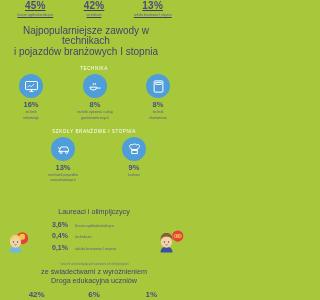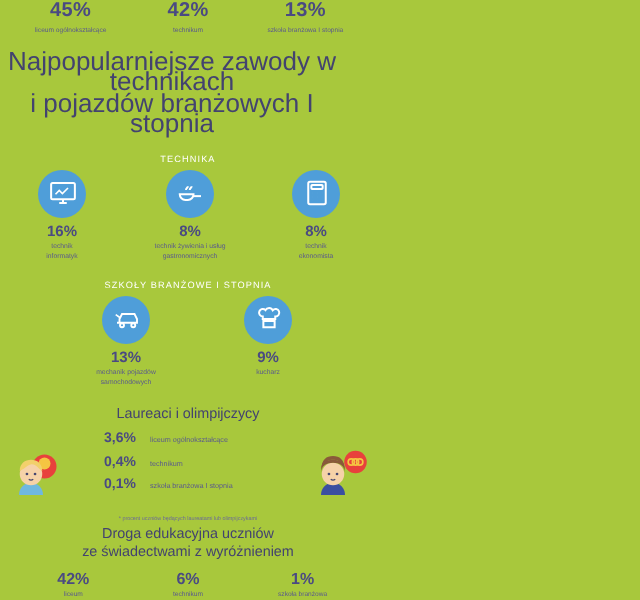--- a/index.html
+++ b/index.html
@@ -6,28 +6,28 @@
   body{
     width:188px;height:300px;overflow:hidden;
     background:#a8c83c;
     font-family:"Liberation Sans",sans-serif;
     color:#3f3f6e;
     position:relative;
   }
   .page{position:relative;width:188px;height:300px;}
 
   
-  .top-row{display:flex;justify-content:space-around;align-items:flex-start;padding:0 6px;box-sizing:border-box;}
+  .top-row{display:flex;justify-content:space-around;align-items:flex-start;padding:0 6px;box-sizing:border-box;text-decoration:underline;}
   .top-stat{flex:1;text-align:center;}
   .top-pct{font-size:10px;font-weight:bold;color:#4a4a82;letter-spacing:.2px;line-height:11px;}
   .top-cap{font-size:3.3px;color:#5a5a8c;line-height:4.4px;margin-top:1.5px;}
 
   
   .headline{
-    text-align:center;font-size:13px;line-height:10.5px;
+    text-align:center;font-size:10px;line-height:10.5px;
     color:#43436f;margin:9px 16px 0 0;
   }
 
   
   .band{
     text-align:center;color:#ffffff;font-size:4.6px;
     letter-spacing:.55px;margin-top:9px;margin-bottom:0;
   }
 
   
@@ -36,21 +36,21 @@
   .circ{
     width:24px;height:24px;border-radius:50%;
     background:#4f9ed9;margin:0 auto;
     display:flex;align-items:center;justify-content:center;
   }
   .circ svg{display:block;}
   .ic-pct{font-size:7.5px;font-weight:bold;color:#4a4a82;margin-top:3px;line-height:8px;}
   .ic-cap{font-size:3.4px;color:#5a5a8c;line-height:4.3px;margin-top:1px;}
 
   
-  .laur-title{text-align:center;font-size:7.2px;color:#43436f;margin-top:9px;}
+  .laur-title{text-align:center;font-size:7.2px;color:#43436f;margin-top:24px;}
   .laur-wrap{position:relative;margin-top:3px;height:46px;}
   .laur-list{position:absolute;left:52px;top:2px;}
   .laur-item{display:flex;align-items:baseline;margin-bottom:4.5px;}
   .laur-pct{font-size:7px;font-weight:bold;color:#4a4a82;width:23px;}
   .laur-cap{font-size:3.6px;color:#5a5a8c;}
 
   .kid{position:absolute;width:30px;height:30px;}
   .kid-l{left:2px;top:8px;}
   .kid-r{right:2px;top:8px;}
   .footnote{
@@ -204,22 +204,22 @@
       <path d="M6.5 16c1.5-4 4.2-5.5 7.5-5.5S20 12 21.5 16c0-5.5-3-8-7.5-8s-7.5 2.5-7.5 8z" fill="#8a5a3a"></path>
       <circle cx="11.3" cy="20" r="0.9" fill="#46466f"></circle>
       <circle cx="16.7" cy="20" r="0.9" fill="#46466f"></circle>
       <path d="M12.5 23.5q1.5 1.2 3 0" stroke="#46466f" stroke-width="0.8" fill="none"></path>
     </svg>
 
     <div class="footnote">* procent uczniów będących laureatami lub olimpijczykami</div>
   </div>
 
   <div class="droga-title">
+    <div>ze świadectwami z wyróżnieniem</div>
     <div>Droga edukacyjna uczniów</div>
-    <div>ze świadectwami z wyróżnieniem</div>
   </div>
 
   <div class="bot-row">
     <div class="bot-cell">
       <div class="bot-pct">42%</div>
       <div class="bot-cap">liceum</div>
       <div class="bot-cap">ogólnokształcące</div>
     </div>
     <div class="bot-cell">
       <div class="bot-pct">6%</div>

